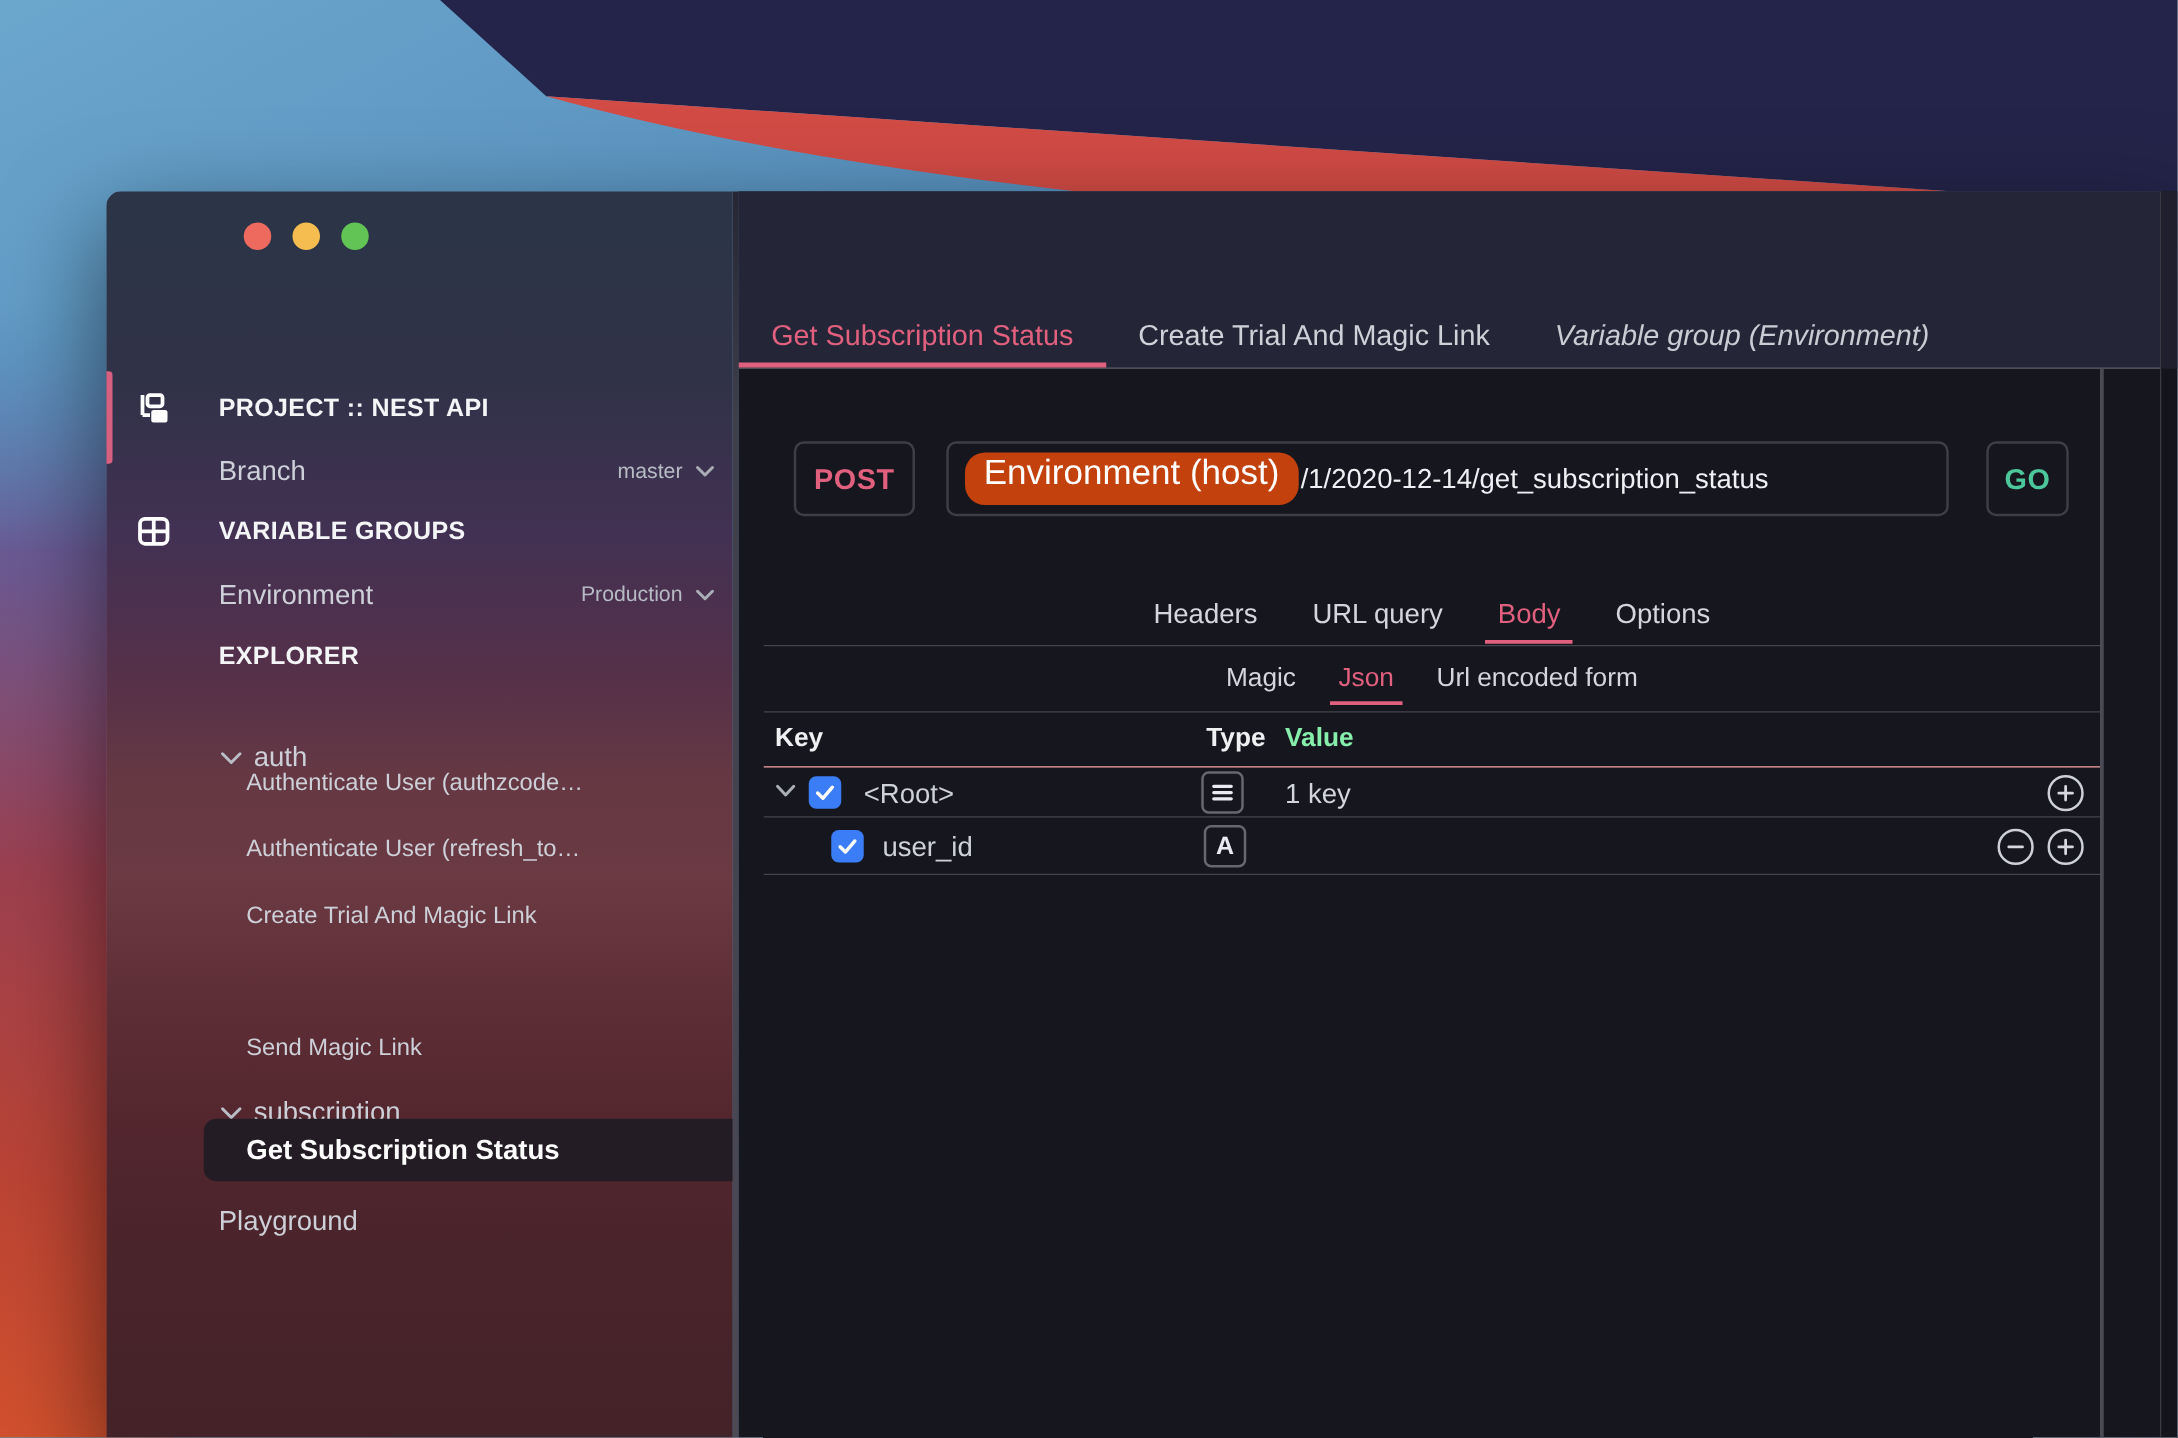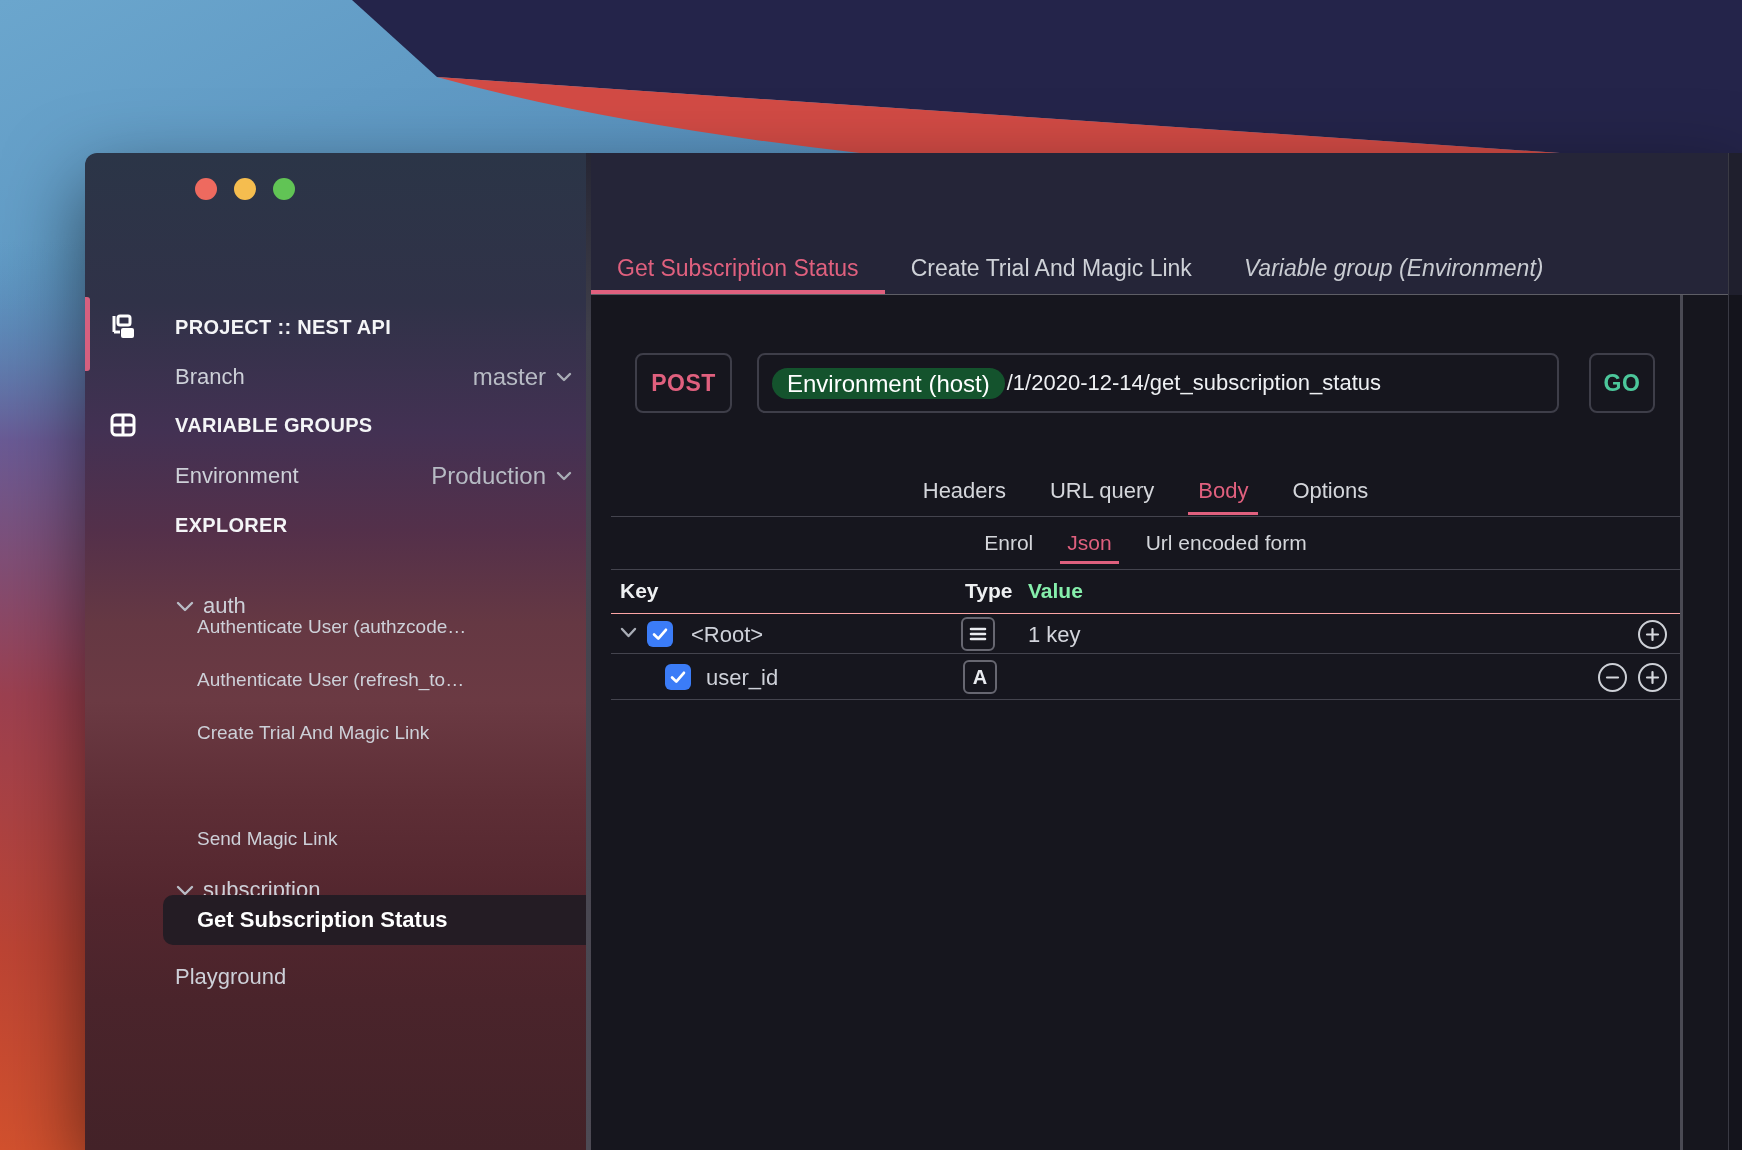--- a/index.html
+++ b/index.html
@@ -28,21 +28,21 @@
   .traffic{position:absolute;top:25px;left:110px;display:flex;gap:17px;}
   .dot{width:22px;height:22px;border-radius:50%;}
   .dot.red{background:#ee6a5f;}
   .dot.yellow{background:#f5bd4f;}
   .dot.green{background:#61c455;}
   .accent-bar{position:absolute;left:0;top:144px;width:5px;height:74px;background:#d6607f;border-radius:0 3px 3px 0;}
   .srow{position:absolute;left:0;right:0;height:40px;display:flex;align-items:center;}
   .s-icon{position:absolute;left:25px;width:26px;height:26px;display:flex;align-items:center;justify-content:center;}
   .s-section{position:absolute;left:90px;font-size:20px;font-weight:700;color:#f4f5f7;letter-spacing:.3px;}
   .s-label{position:absolute;left:90px;font-size:22px;color:#cdd0d8;}
-  .s-value{position:absolute;right:40px;font-size:24px;color:#b7bbc4;}
+  .s-value{position:absolute;right:40px;font-size:17px;color:#b7bbc4;}
   .s-ddchev{position:absolute;right:13px;top:13px;}
   .s-group-chev{position:absolute;left:90px;top:13px;}
   .s-group{position:absolute;left:118px;font-size:22px;color:#cdd0d8;}
   .s-item{position:absolute;left:112px;font-size:19px;color:#cdd0d8;white-space:nowrap;}
   .sel-box{
     position:absolute;left:78px;right:0;top:742px;height:50px;
     background:#241c24;border-radius:10px 0 0 10px;display:flex;align-items:center;
   }
   .sel-box .sel-label{margin-left:34px;font-size:22px;font-weight:700;color:#ffffff;}
   
@@ -61,21 +61,21 @@
   .content{position:relative;flex:1;display:flex;flex-direction:column;margin-left:20px;}
   .vline{position:absolute;left:1069px;top:0;bottom:0;width:3px;background:#4a4a54;}
   .edge-strip{position:absolute;right:0;top:0;bottom:0;width:13px;background:#14141c;border-left:1px solid #3a3a44;z-index:5;}
   .edge-strip::before{content:"";display:block;height:142px;background:#1f1f2d;}
   
   .req-area{height:170px;flex:0 0 170px;}
   .req-bar{display:flex;margin:58px 0 0 24px;height:60px;}
   .btn{display:flex;align-items:center;justify-content:center;border:2px solid #3e3e49;border-radius:8px;box-sizing:border-box;}
   .post-btn{width:97px;height:60px;font-size:23px;font-weight:700;color:#e0607e;letter-spacing:.5px;}
   .url-field{width:802px;height:60px;margin-left:25px;border:2px solid #3e3e49;border-radius:8px;box-sizing:border-box;display:flex;align-items:center;padding-left:13px;}
-  .chip{height:31px;line-height:31px;padding:0 15px;border-radius:16px;background:#14532d;color:#ffffff;font-size:24px;white-space:nowrap;}
+  .chip{height:42px;line-height:31px;padding:0 15px;border-radius:16px;background:#c2410c;color:#ffffff;font-size:28px;white-space:nowrap;}
   .url-path{margin-left:2px;font-size:22px;color:#eef0f3;white-space:nowrap;}
   .go-btn{width:66px;height:60px;margin-left:30px;font-size:23px;font-weight:700;color:#4cc79b;letter-spacing:.5px;}
   
   .rt-row{width:1069px;height:52px;flex:0 0 52px;box-sizing:border-box;border-bottom:1px solid #44444e;
     display:flex;justify-content:center;}
   .rtab{position:relative;display:flex;align-items:center;padding:0 22px;font-size:22px;color:#d4d6db;}
   .rtab.active{color:#e0607e;}
   .rtab.active::after{content:"";position:absolute;left:12px;right:12px;bottom:1px;height:3px;background:#e0607e;}
   .bf-row{width:1069px;height:53px;flex:0 0 53px;box-sizing:border-box;border-bottom:1px solid #44444e;
     display:flex;justify-content:center;}
@@ -275,21 +275,21 @@
         <div class="rtab active">
           <span>Body</span>
         </div>
         <div class="rtab">
           <span>Options</span>
         </div>
       </div>
 
       <div class="bf-row">
         <div class="btab">
-          <span>Enrol</span>
+          <span>Magic</span>
         </div>
         <div class="btab active">
           <span>Json</span>
         </div>
         <div class="btab">
           <span>Url encoded form</span>
         </div>
       </div>
 
       <div class="thead">

